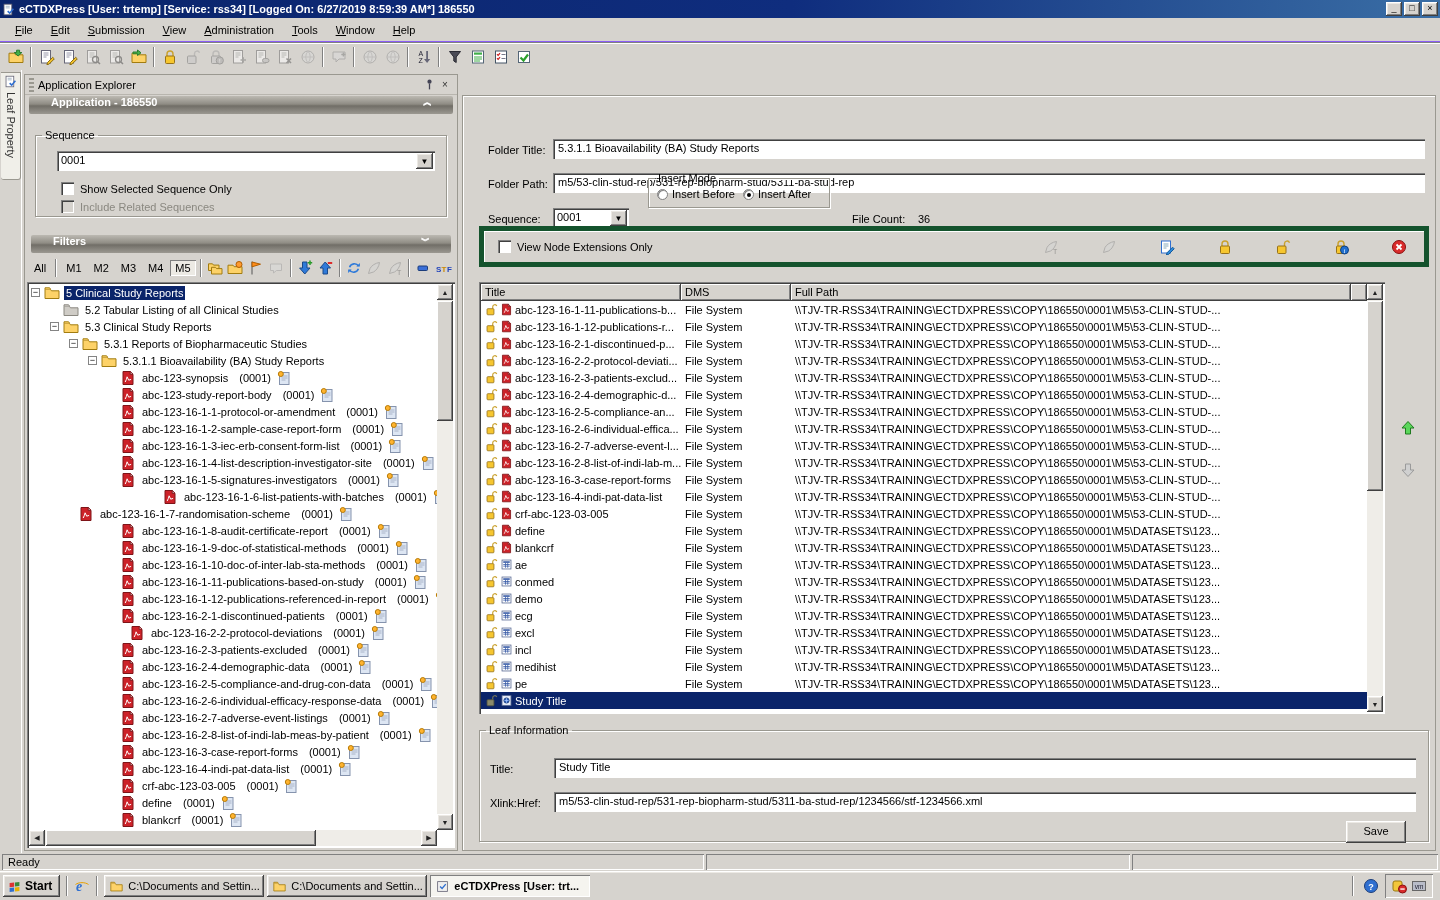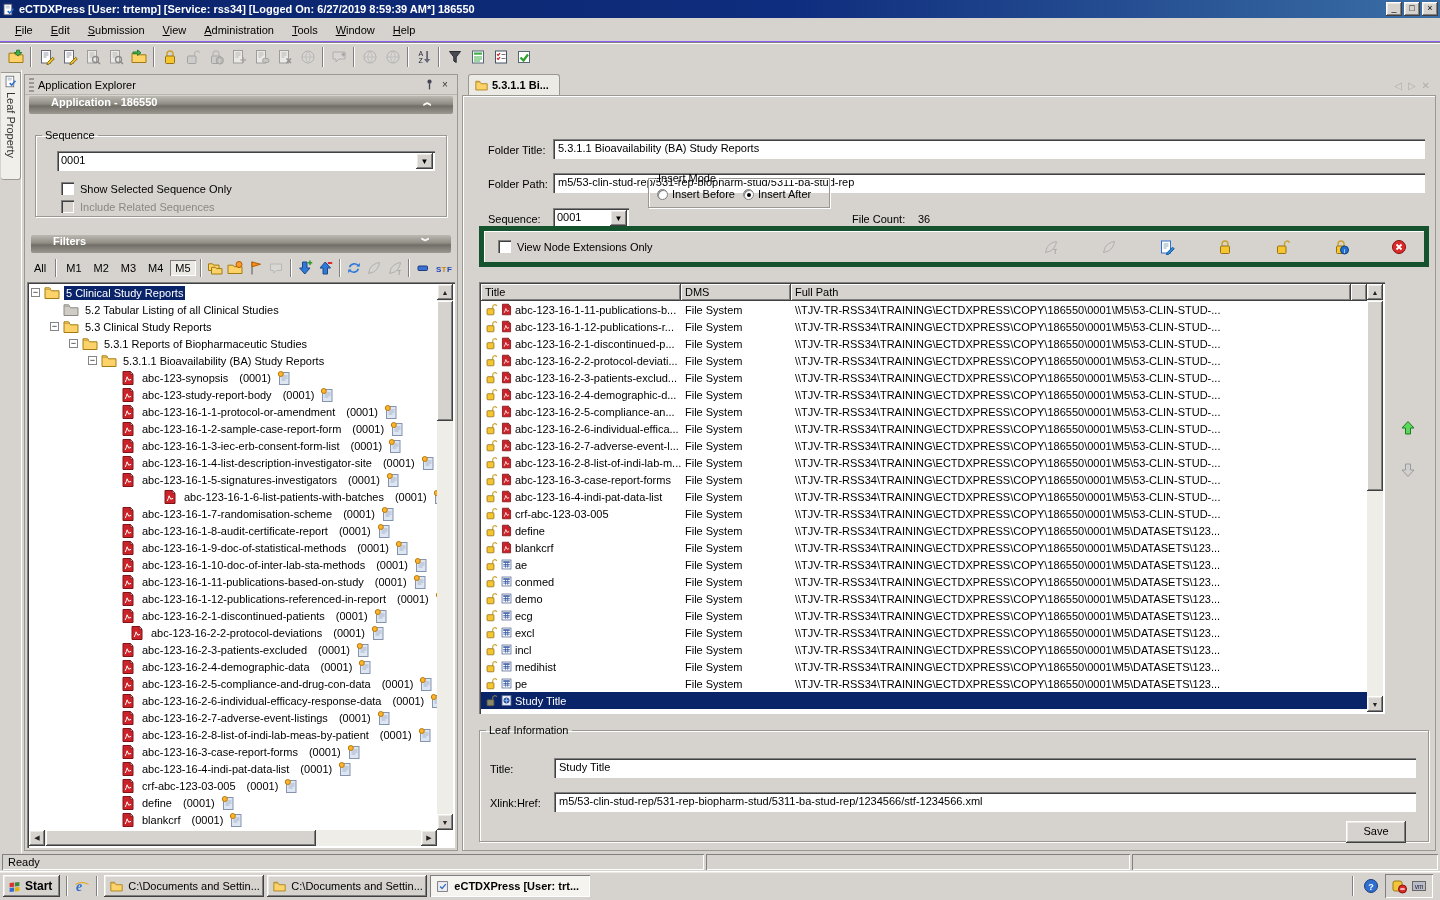--- a/index.html
+++ b/index.html
@@ -684,21 +684,21 @@
             <span class="tree-label">abc-123-16-1-6-list-patients-with-batches</span>
             <span class="tree-seq">(0001)</span>
             <span class="ic">
               <svg viewBox="0 0 16 16" xmlns="http://www.w3.org/2000/svg">
                 <rect x="3.5" y="2.5" width="9.5" height="12" fill="#dde6f3" stroke="#8593ad"></rect>
                 <path d="M5.5 6h6M5.5 8h6M5.5 10h4" stroke="#aab4c8" fill="none"></path>
                 <circle cx="4.8" cy="4" r="2.5" fill="#ffb32e" stroke="#b97c06"></circle>
               </svg>
             </span>
           </div>
-          <div class="tree-row" style="padding-left: 78px;">
+          <div class="tree-row" style=" margin-left: 36px;">
             <span class="exp-sp"></span>
             <span class="ic">
               <svg viewBox="0 0 16 16" xmlns="http://www.w3.org/2000/svg">
                 <path d="M3 1.5h7.2L13 4.3V14.5H3z" fill="#cc2229" stroke="#7e1418"></path>
                 <path d="M10.2 1.5v2.8H13z" fill="#fff" stroke="#7e1418"></path>
                 <path d="M5.2 12c.9-1.6 1.7-3.8 1.9-5.2l1.6 3.4 2.4-.8" stroke="#fff" fill="none"></path>
               </svg>
             </span>
             <span class="tree-label">abc-123-16-1-7-randomisation-scheme</span>
             <span class="tree-seq">(0001)</span>
@@ -1078,36 +1078,20 @@
       </div>
       <div class="sb-h">
         <div class="sb-btn raised" style="left:0;">◀</div>
         <div class="sb-thumb" style="left:17px; top:0; height:16px; width:270px;"></div>
         <div class="sb-btn raised" style="right:0;">▶</div>
       </div>
     </div>
   </div>
 
   <div class="docpanel">
-    <div class="tabstrip">
-      <div class="tab">
-        <span class="ic sm" id="tab-folder-icon">
-            <svg viewBox="0 0 16 16" xmlns="http://www.w3.org/2000/svg">
-              <path d="M1 13.5V4.2h5.3l1.2 1.6H15v7.7z" fill="#fdd268" stroke="#a27c10"></path>
-              <path d="M1 4.2V2.8h4.6l1 1.4" fill="#fdd268" stroke="#a27c10"></path>
-            </svg>
-          </span>
-        <span>5.3.1.1 Bi...</span>
-      </div>
-      <div class="tabnav">
-        <span>◁</span>
-        <span>▷</span>
-        <span>✕</span>
-      </div>
-    </div>
 
     <div class="doccontent">
       <span class="flabel" style="left:25px; top:48px;">Folder Title:</span>
       <div class="tbox" style="left:90px; top:43px; width:872px;">5.3.1.1 Bioavailability (BA) Study Reports</div>
 
       <span class="flabel" style="left:25px; top:82px;">Folder Path:</span>
       <div class="tbox" style="left:90px; top:77px; width:872px;">m5/53-clin-stud-rep/531-rep-biopharm-stud/5311-ba-stud-rep</div>
 
       <span class="flabel" style="left:25px; top:117px;">Sequence:</span>
       <div class="combo" style="left:90px; top:112px; width:76px;">

